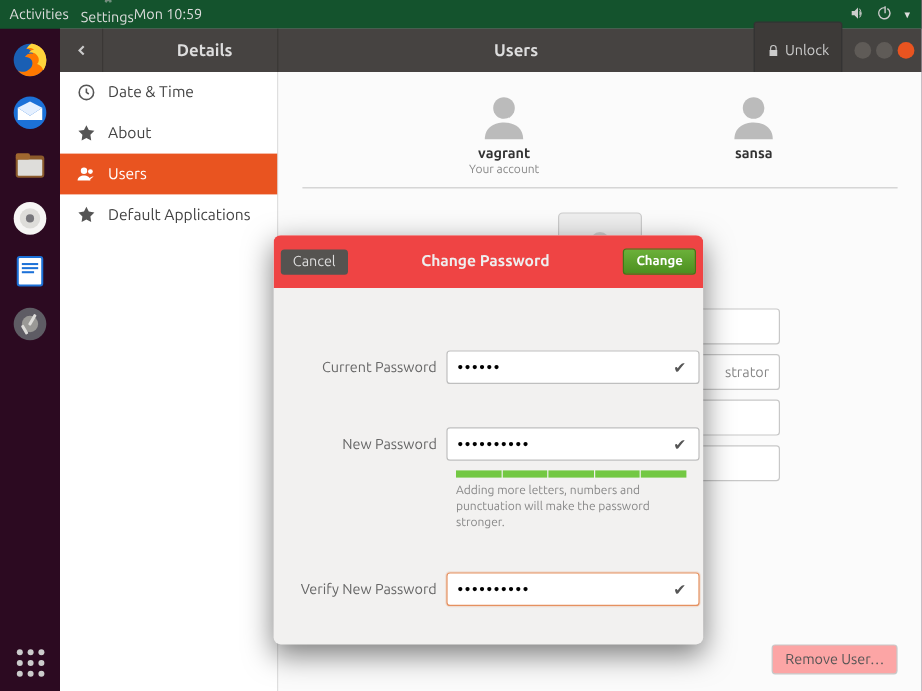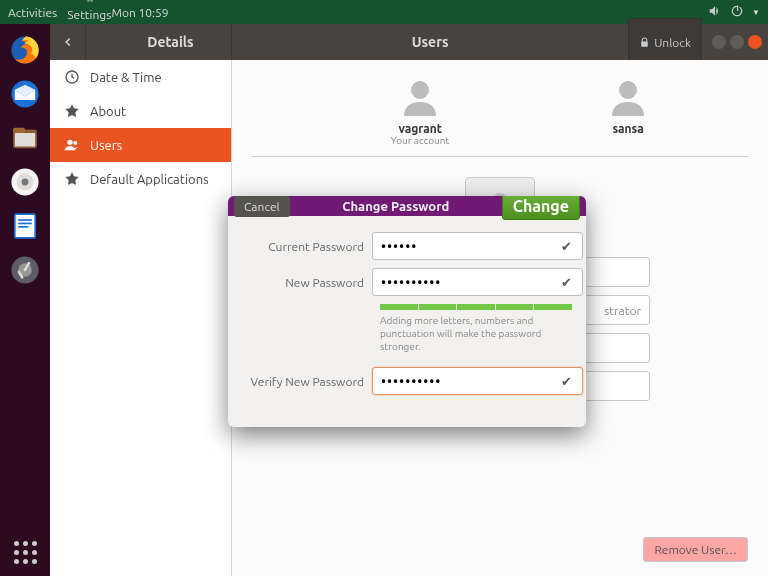--- a/index.html
+++ b/index.html
@@ -46,26 +46,26 @@
 .user .uname { font-size:12px; font-weight:bold; color:#333; }
 .user .sub { font-size:10px; color:#888; }
 
 .form-area { width:300px; margin:0 auto; }
 .field-row { display:flex; justify-content:flex-end; margin-bottom:8px; }
 .field-row input, .field-row .txtfield { width:200px; height:30px; border:1px solid #c8c8c8; border-radius:3px; background:#fff; padding:0 8px; font-size:12px; color:#888; }
 .remove-btn { position:absolute; right:20px; bottom:14px; background:#fca5a5; border:1px solid #c8c8c8; border-radius:3px; padding:5px 10px; font-size:12px; color:#555; }
 
 
 .dialog { position:absolute; left:228px; top:196px; width:358px; background:#f2f1f0; border-radius:6px; box-shadow:0 8px 24px rgba(0,0,0,.5); overflow:hidden; }
-.dialog-header { height:20px; background:#701a75; display:flex; align-items:center; padding:0 6px; }
+.dialog-header { height:44px; background:#ef4444; display:flex; align-items:center; padding:0 6px; }
 .dlg-cancel { background:#555350; border:none; color:#ddd; padding:4px 10px; border-radius:3px; font-size:12px; }
 .dlg-title { flex:1; text-align:center; color:#eee; font-size:13px; font-weight:bold; }
-.dlg-change { background:#5aa02c; background:linear-gradient(#6bb13a,#4c8f1f); border:1px solid #3c7a16; color:#fff; padding:4px 10px; border-radius:3px; font-size:16px; font-weight:bold; }
+.dlg-change { background:#5aa02c; background:linear-gradient(#6bb13a,#4c8f1f); border:1px solid #3c7a16; color:#fff; padding:4px 10px; border-radius:3px; font-size:11px; font-weight:bold; }
 .dialog-body { padding:16px 14px 24px; }
-.drow { display:flex; align-items:center; margin-bottom:8px; }
+.drow { display:flex; align-items:center; margin-bottom:8px;margin-top:36px; }
 .drow label { width:130px; text-align:right; font-size:12px; color:#666; padding-right:8px; }
 .drow input { flex:1; height:28px; border:1px solid #bfbfbf; border-radius:3px; padding:0 8px 0 8px; font-size:14px; letter-spacing:1px; }
 .drow .check { margin-left:-22px; font-size:13px; color:#555; pointer-events:none; }
 .drow input.focus { border-color:#e59160; box-shadow:0 0 0 1px #e5916033; }
 .strength { height:6px; margin:2px 0 4px 138px; border-radius:2px; display:flex; gap:1px; }
 .strength div { flex:1; background:#73c843; }
 .hint { font-size:10px; color:#888; margin:0 0 14px 138px; line-height:1.3; }
 
 svg { pointer-events:none; }
 </style>

